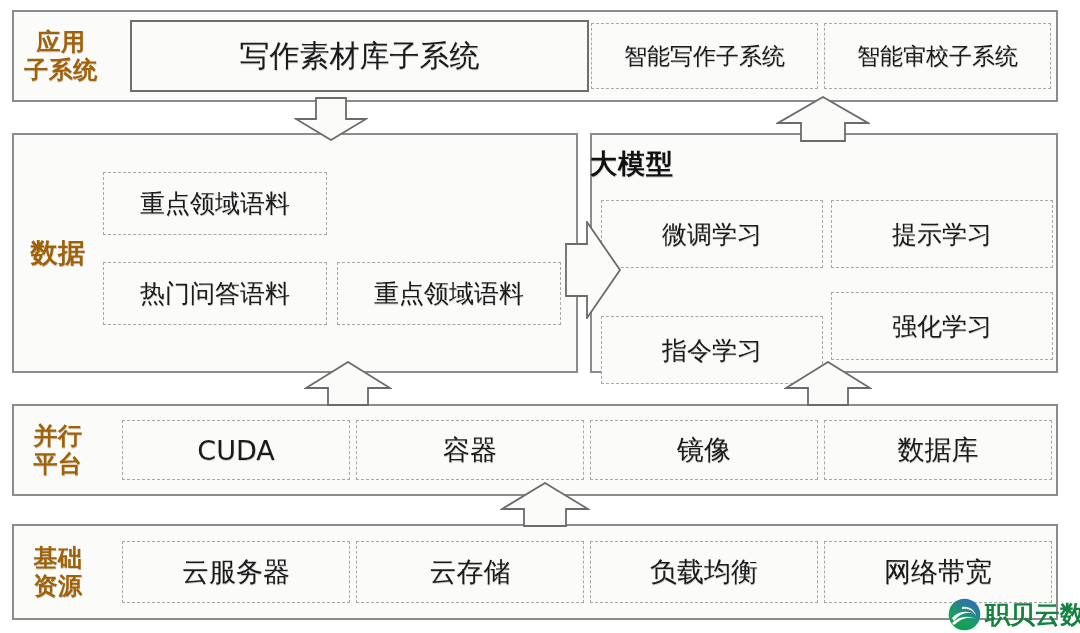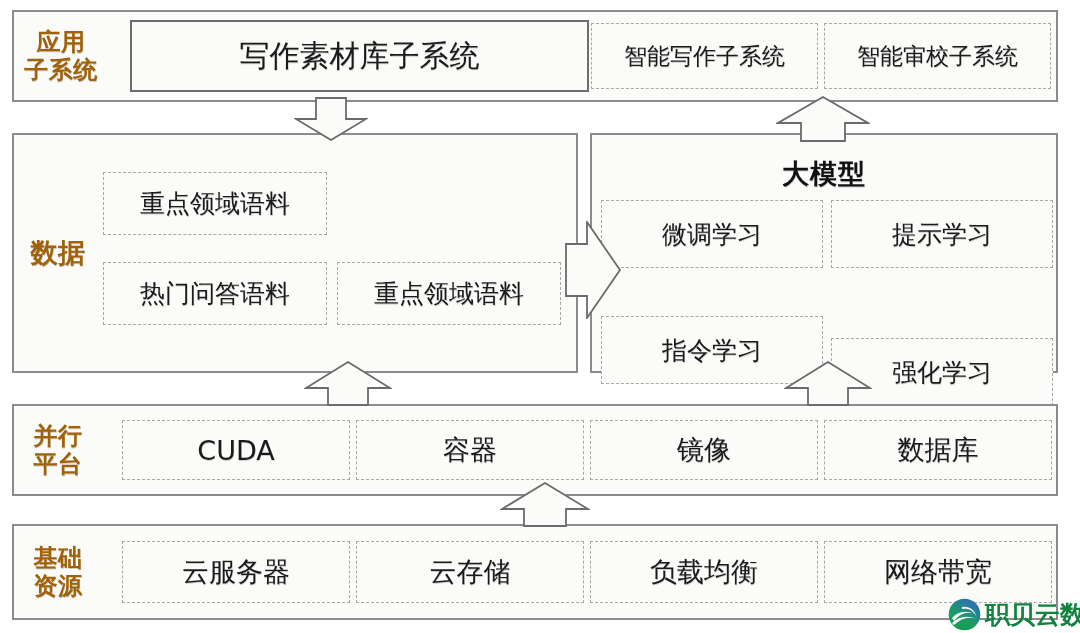--- a/index.html
+++ b/index.html
@@ -62,27 +62,26 @@
   
   .panel {
     position: absolute;
     box-sizing: border-box;
     background: #fbfbf9;
     border: 2px solid #8c8c8c;
   }
   .panel-title {
     position: absolute;
     left: 0; right: 0;
-    text-align: center;
+    text-align: left;
     font-weight: bold;
     font-size: 27px;
     color: #111111;
     letter-spacing: 1px;
     text-shadow: 0.5px 0.5px 0 rgba(120,120,120,0.35);
-    margin-top: 10px;
   }
 
   
   .arrow {
     position: absolute;
   }
   .arrow svg { display: block; }
 
   
   #watermark {
@@ -151,21 +150,21 @@
   </div>
 
   <div class="cell dashed" style="left:831px; top:200px; width:222px; height:68px; font-size:25px;">
     <span>提示学习</span>
   </div>
 
   <div class="cell dashed" style="left:601px; top:292px; width:222px; height:68px; font-size:25px;margin-top:24px;">
     <span>指令学习</span>
   </div>
 
-  <div class="cell dashed" style="left:831px; top:292px; width:222px; height:68px; font-size:25px;margin-top:46px;">
+  <div class="cell dashed" style="left:831px; top:292px; width:222px; height:68px; font-size:25px;">
     <span>强化学习</span>
   </div>
 
   <div class="row-box" style="left:12px; top:404px; width:1046px; height:92px;"></div>
 
   <div class="row-label" style="left:18px; top:410px; width:80px; height:80px; font-size:24px;">
     <span>并行</span>
     <span>平台</span>
   </div>
 

